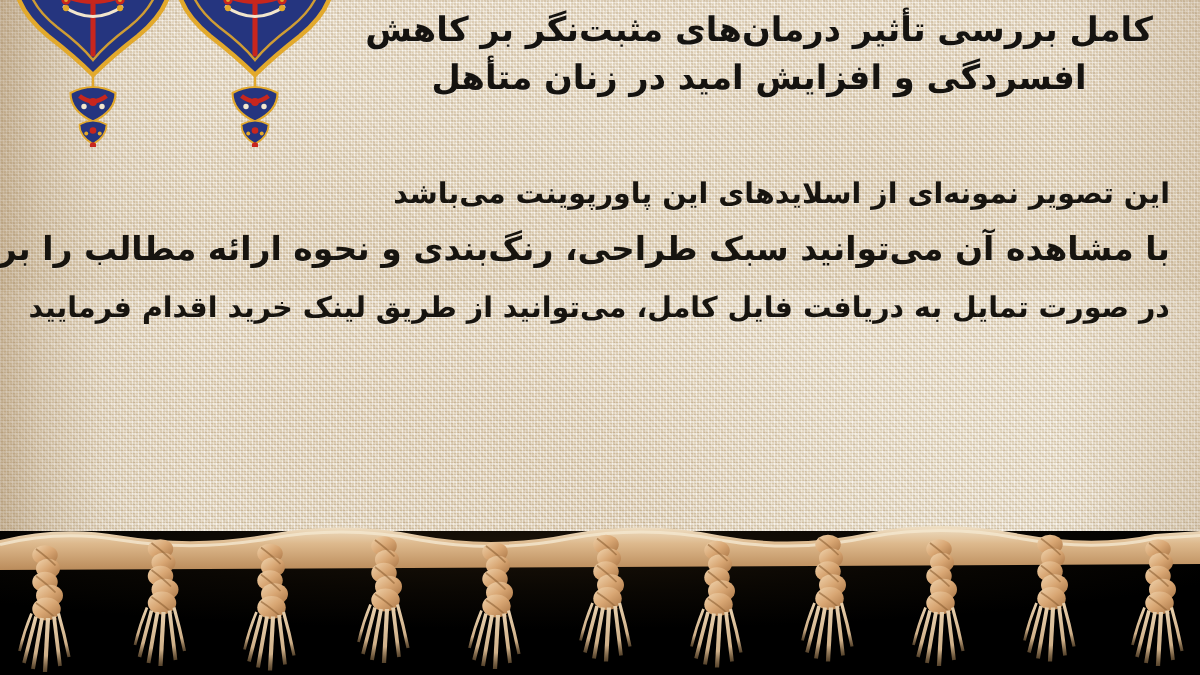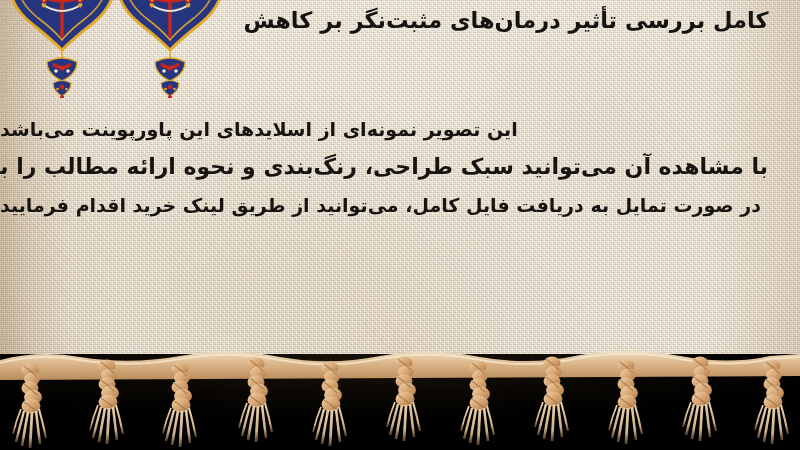--- a/index.html
+++ b/index.html
@@ -140,27 +140,27 @@
     line-height: 32px;
     font-weight: 700;
     letter-spacing: 0px;
     text-shadow: 0 1px 0 rgba(255,255,255,0.28);
   }
   .title-line { white-space: nowrap; }
 
   .body-block {
     position: absolute;
     top: 110px;
-    right: 32px;
+    right: 20px;
     width: 768px;
     color: #17140f;
     font-size: 18.5px;
     line-height: 38px;
     font-weight: 700;
-    text-align: left;
+    text-align: right;
     text-shadow: 0 1px 0 rgba(255,255,255,0.25);
   }
   .body-line { white-space: nowrap; }
   .body-line.l1 { font-size: 19px; }
   .body-line.l2 { font-size: 22px; }
   .body-line.l3 { font-size: 19px; }
 </style>
 </head>
 <body>
 
@@ -273,20 +273,21 @@
           <circle cx="-4.5" cy="2" r="1.3" fill="#e2a92c"></circle>
           <circle cx="4.5" cy="2" r="1.3" fill="#e2a92c"></circle>
         </g>
         <circle cx="54" cy="149" r="2.1" fill="#c8261d"></circle>
       </svg>
     </div>
   </div>
 
   <div class="title-block">
     <div class="title-line">کامل بررسی تأثیر درمان‌های مثبت‌نگر بر کاهش</div>
+    <div class="title-line">افسردگی و افزایش امید در زنان متأهل</div>
   </div>
 
   <div class="body-block">
     <div class="body-line l1">این تصویر نمونه‌ای از اسلایدهای این پاورپوینت می‌باشد</div>
     <div class="body-line l2">با مشاهده آن می‌توانید سبک طراحی، رنگ‌بندی و نحوه ارائه مطالب را بررسی نمایید</div>
     <div class="body-line l3">در صورت تمایل به دریافت فایل کامل، می‌توانید از طریق لینک خرید اقدام فرمایید</div>
   </div>
 
   <div class="bottom-band"></div>
 

